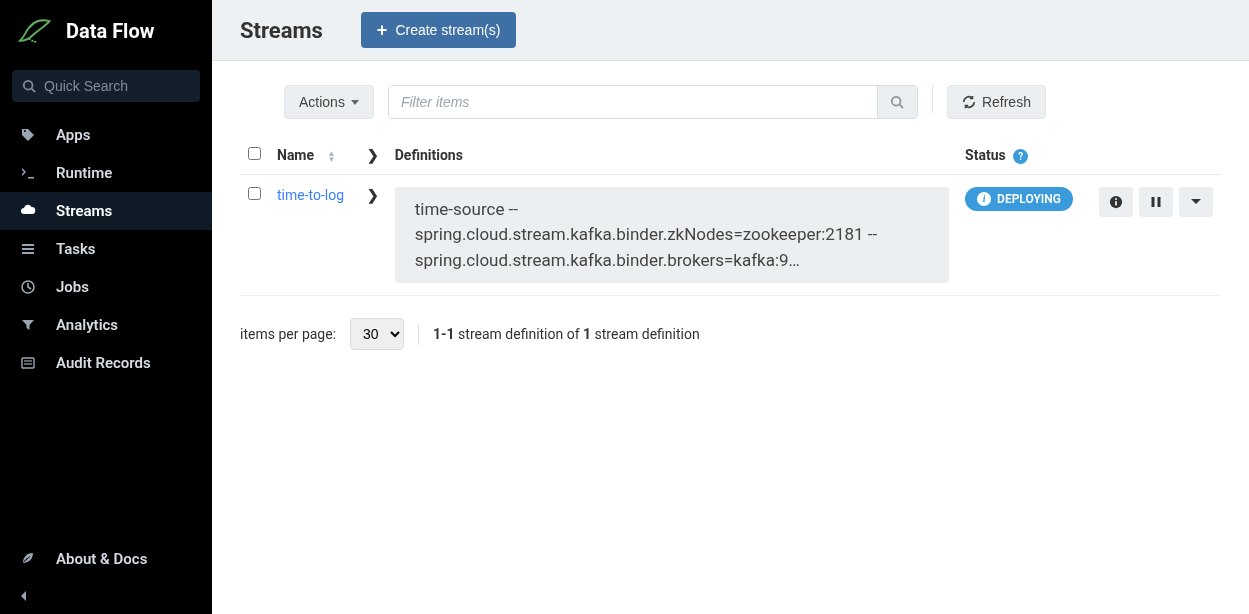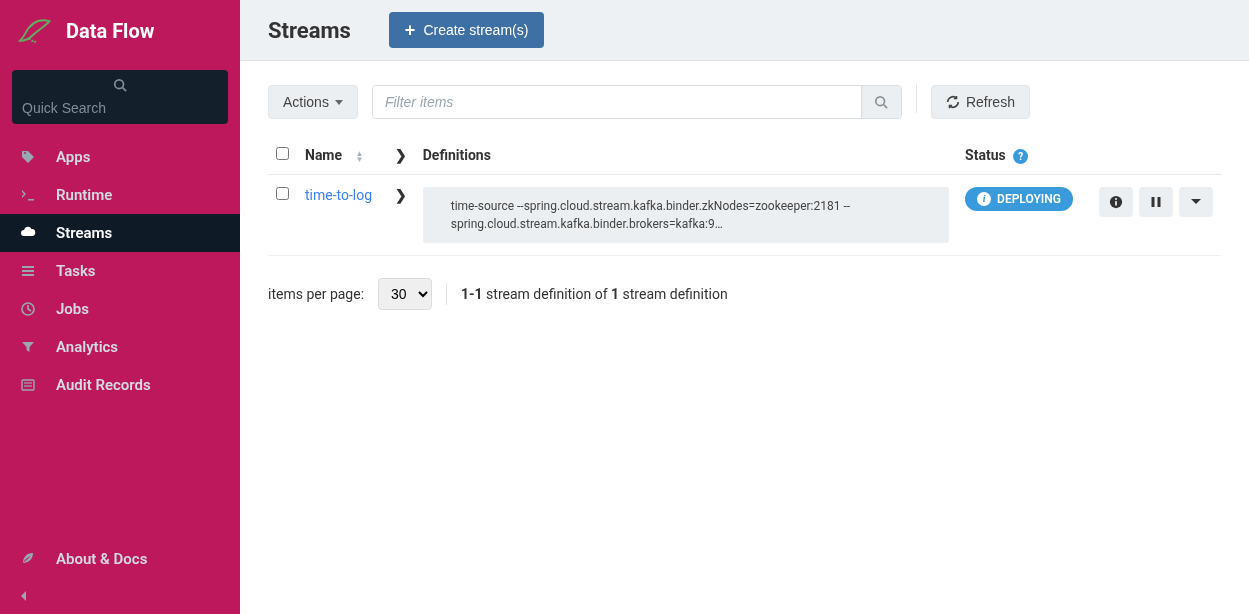--- a/index.html
+++ b/index.html
@@ -7,22 +7,22 @@
   font-family: -apple-system, BlinkMacSystemFont, "Segoe UI", Roboto, "Helvetica Neue", Arial, sans-serif;
   font-size: 14px;
   color: #333;
   background: #fff;
   width: 1249px;
   height: 614px;
   overflow: hidden;
   display: flex;
 }
 .sidebar {
-  width: 240px;
-  background: #be185d;
+  width: 212px;
+  background: #000000;
   color: #fff;
   display: flex;
   flex-direction: column;
   flex-shrink: 0;
 }
 .sidebar-header {
   display: flex;
   align-items: center;
   padding: 16px 18px;
   gap: 12px;
@@ -39,21 +39,20 @@
   color: #fff;
 }
 .search-wrap {
   margin: 8px 12px 14px 12px;
   background: #13202b;
   border-radius: 4px;
   display: flex;
   align-items: center;
   padding: 8px 10px;
   gap: 8px;
-  flex-direction: column;
 }
 .search-wrap input {
   background: transparent;
   border: none;
   outline: none;
   color: #a5b1bd;
   font-size: 14px;
   width: 100%;
 }
 .search-wrap input::placeholder { color: #7f8d98; }
@@ -101,21 +100,21 @@
   font-size: 14px;
   font-weight: 500;
   display: flex;
   align-items: center;
   gap: 8px;
   cursor: pointer;
 }
 .btn-primary .plus { font-size: 18px; line-height: 1; font-weight: 700; }
 .content { padding: 24px 28px; }
 .description { color: #444; margin-bottom: 20px; font-size: 15px; }
-.toolbar { display: flex; align-items: flex-start; gap: 14px; margin-bottom: 18px; }
+.toolbar { display: flex; align-items: flex-start; gap: 14px; margin-bottom: 18px; margin-left: 44px; }
 .btn-default {
   background: #eceff1;
   border: 1px solid #e2e6e9;
   border-radius: 4px;
   padding: 8px 14px;
   cursor: pointer;
   color: #444;
   display: flex;
   align-items: center;
   gap: 6px;
@@ -174,23 +173,23 @@
 .col-checkbox { width: 28px; }
 .col-name { width: 90px; }
 .col-expand { width: 24px; text-align: center; }
 .col-actions { width: 140px; text-align: right; white-space: nowrap; }
 .sort-icons { display: inline-flex; flex-direction: column; margin-left: 10px; line-height: 6px; color: #aab3ba; font-size: 8px; vertical-align: middle; }
 .stream-name { color: #3b82f6; cursor: pointer; }
 .expand-chevron { color: #333; cursor: pointer; font-size: 14px; font-weight: 700; display: inline-block; }
 .definition-box {
   background: #eceff1;
   border-radius: 3px;
-  padding: 10px 28px;
+  padding: 10px 20px;
   color: #444;
-  font-size: 12px;
+  font-size: 17px;
   line-height: 1.5;
 }
 .status-col { width: 120px; }
 .status-pill {
   background: #399bdc;
   color: #fff;
   border-radius: 16px;
   padding: 5px 12px;
   display: inline-flex;
   align-items: center;

